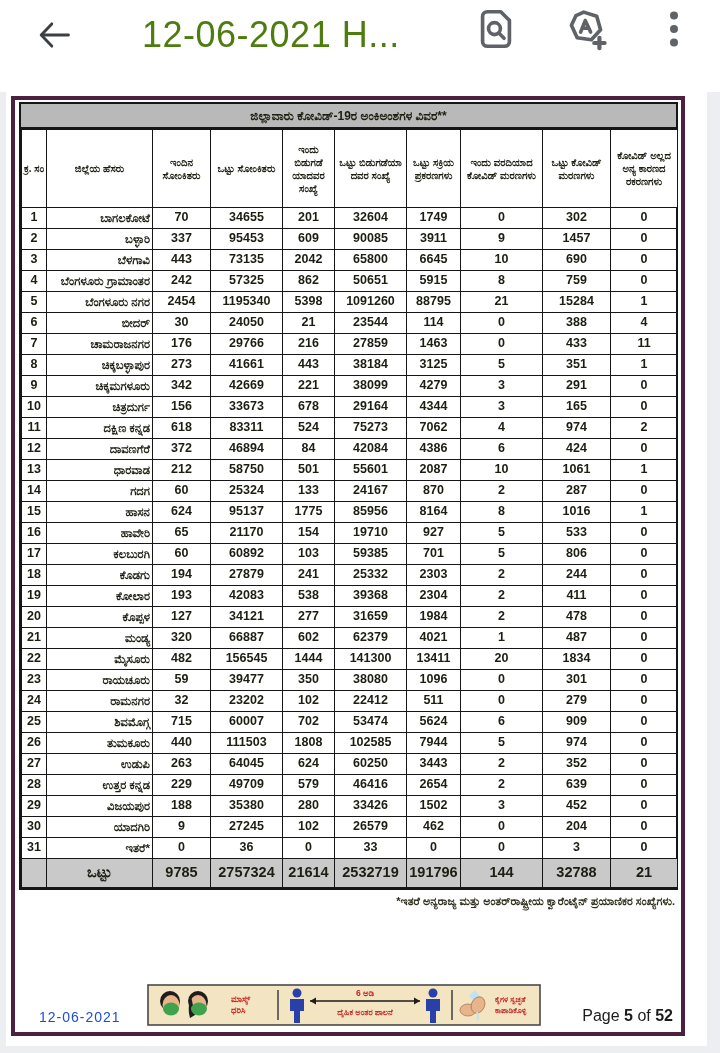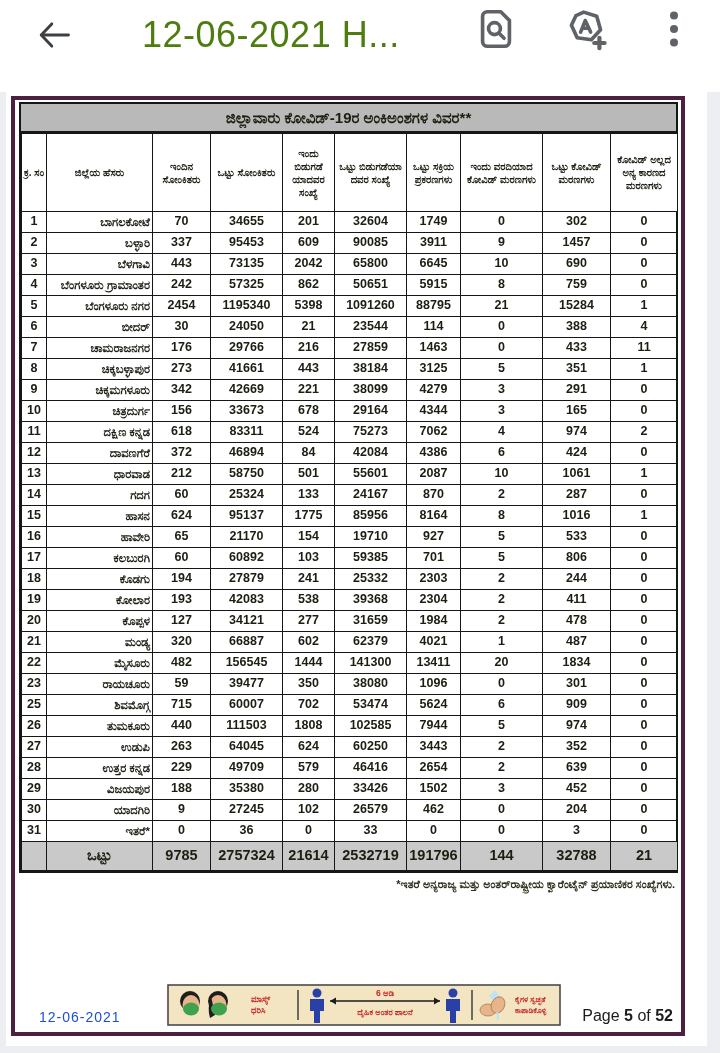--- a/index.html
+++ b/index.html
@@ -15,35 +15,35 @@
   .btn-annotate { left:560px; }
   .btn-overflow { left:648px; }
 
   
   .viewer { position:absolute; top:92px; left:0; width:720px; height:961px; background:#edeef2; }
   .pdf-page { position:absolute; left:6px; top:0; width:701px; height:954px; background:#ffffff; }
   .page-frame { position:absolute; left:5px; top:4px; width:674px; height:940px; border:4px solid #4e2040; background:#fff; }
 
   
   .doc-table-wrap { margin:2px 3px 0 4px; border:2px solid #161616; }
-  .table-title { background:#b9b9b9; border-bottom:2px solid #161616; text-align:center; font-weight:bold; font-size:15px; padding:5px 2px 4px; color:#1d1d10; }
+  .table-title { background:#b9b9b9; border-bottom:2px solid #161616; text-align:center; font-weight:bold; font-size:12px; padding:5px 2px 4px; color:#1d1d10; }
   table.covid { border-collapse:collapse; table-layout:fixed; width:100%; }
   table.covid th, table.covid td { border:1px solid #161616; text-align:center; color:#1d1d12; overflow:hidden; vertical-align:middle; }
   table.covid thead th { font-size:10px; font-weight:bold; line-height:1.3; height:78px; padding:1px; background:#fff; }
   table.covid tbody td { font-size:12.5px; font-weight:700; height:21px; padding:0 2px; line-height:1.05; }
   table.covid td.dist { text-align:right; padding-left:4px; font-size:11.5px; }
   table.covid tr.total-row td { background:#c9c9c9; font-size:14.5px; font-weight:bold; height:29px;margin-left:7px; }
 
   .footnote { margin:5px 6px 18px 12px; font-size:11px; font-weight:bold; color:#2c2c1a;text-align:right; }
 
   
   .footer-date { position:absolute; left:24px; bottom:7px; font-size:14px; color:#1d4ed8; letter-spacing:1px; }
   .footer-page { position:absolute; right:8px; bottom:7px; font-size:16px; color:#1c1c1c; }
   .footer-page .b { font-weight:bold; }
-  .banner-wrap { position:absolute; left:132px; bottom:2px;margin-left:20px; }
+  .banner-wrap { position:absolute; left:132px; bottom:2px; }
 </style>
 </head>
 <body>
 
 <div class="appbar">
   <button class="back-btn">
     <svg width="40" height="40" viewBox="0 0 36 36" fill="none" stroke="#3c4043" stroke-width="2.6" stroke-linecap="round" stroke-linejoin="round">
       <path d="M31 18 H7"></path>
         <path d="M16 8 L6.5 18 L16 28"></path>
     </svg>
@@ -95,21 +95,21 @@
             <tr>
               <th>ಕ್ರ. ಸಂ</th>
               <th>ಜಿಲ್ಲೆಯ ಹೆಸರು</th>
               <th>ಇಂದಿನ ಸೋಂಕಿತರು</th>
               <th>ಒಟ್ಟು ಸೋಂಕಿತರು</th>
               <th>ಇಂದು ಬಿಡುಗಡೆ ಯಾದವರ ಸಂಖ್ಯೆ</th>
               <th>ಒಟ್ಟು ಬಿಡುಗಡೆಯಾ ದವರ ಸಂಖ್ಯೆ</th>
               <th>ಒಟ್ಟು ಸಕ್ರಿಯ ಪ್ರಕರಣಗಳು</th>
               <th>ಇಂದು ವರದಿಯಾದ ಕೋವಿಡ್ ಮರಣಗಳು</th>
               <th>ಒಟ್ಟು ಕೋವಿಡ್ ಮರಣಗಳು</th>
-              <th>ಕೋವಿಡ್ ಅಲ್ಲದ ಅನ್ಯ ಕಾರಣದ ಮರಣಗಳು</th>
+              <th>ಕೋವಿಡ್ ಅಲ್ಲದ ಅನ್ಯ ಕಾರಣದ ರಕರಣಗಳು</th>
             </tr>
           </thead>
           <tbody>
               <tr>
                 <td>1</td>
                 <td class="dist">ಬಾಗಲಕೋಟೆ</td>
                 <td>70</td>
                 <td>34655</td>
                 <td>201</td>
                 <td>32604</td>
@@ -373,20 +373,32 @@
               <tr>
                 <td>23</td>
                 <td class="dist">ರಾಯಚೂರು</td>
                 <td>59</td>
                 <td>39477</td>
                 <td>350</td>
                 <td>38080</td>
                 <td>1096</td>
                 <td>0</td>
                 <td>301</td>
+                <td>0</td>
+              </tr>
+              <tr>
+                <td>24</td>
+                <td class="dist">ರಾಮನಗರ</td>
+                <td>32</td>
+                <td>23202</td>
+                <td>102</td>
+                <td>22412</td>
+                <td>511</td>
+                <td>0</td>
+                <td>279</td>
                 <td>0</td>
               </tr>
               <tr>
                 <td>25</td>
                 <td class="dist">ಶಿವಮೊಗ್ಗ</td>
                 <td>715</td>
                 <td>60007</td>
                 <td>702</td>
                 <td>53474</td>
                 <td>5624</td>

